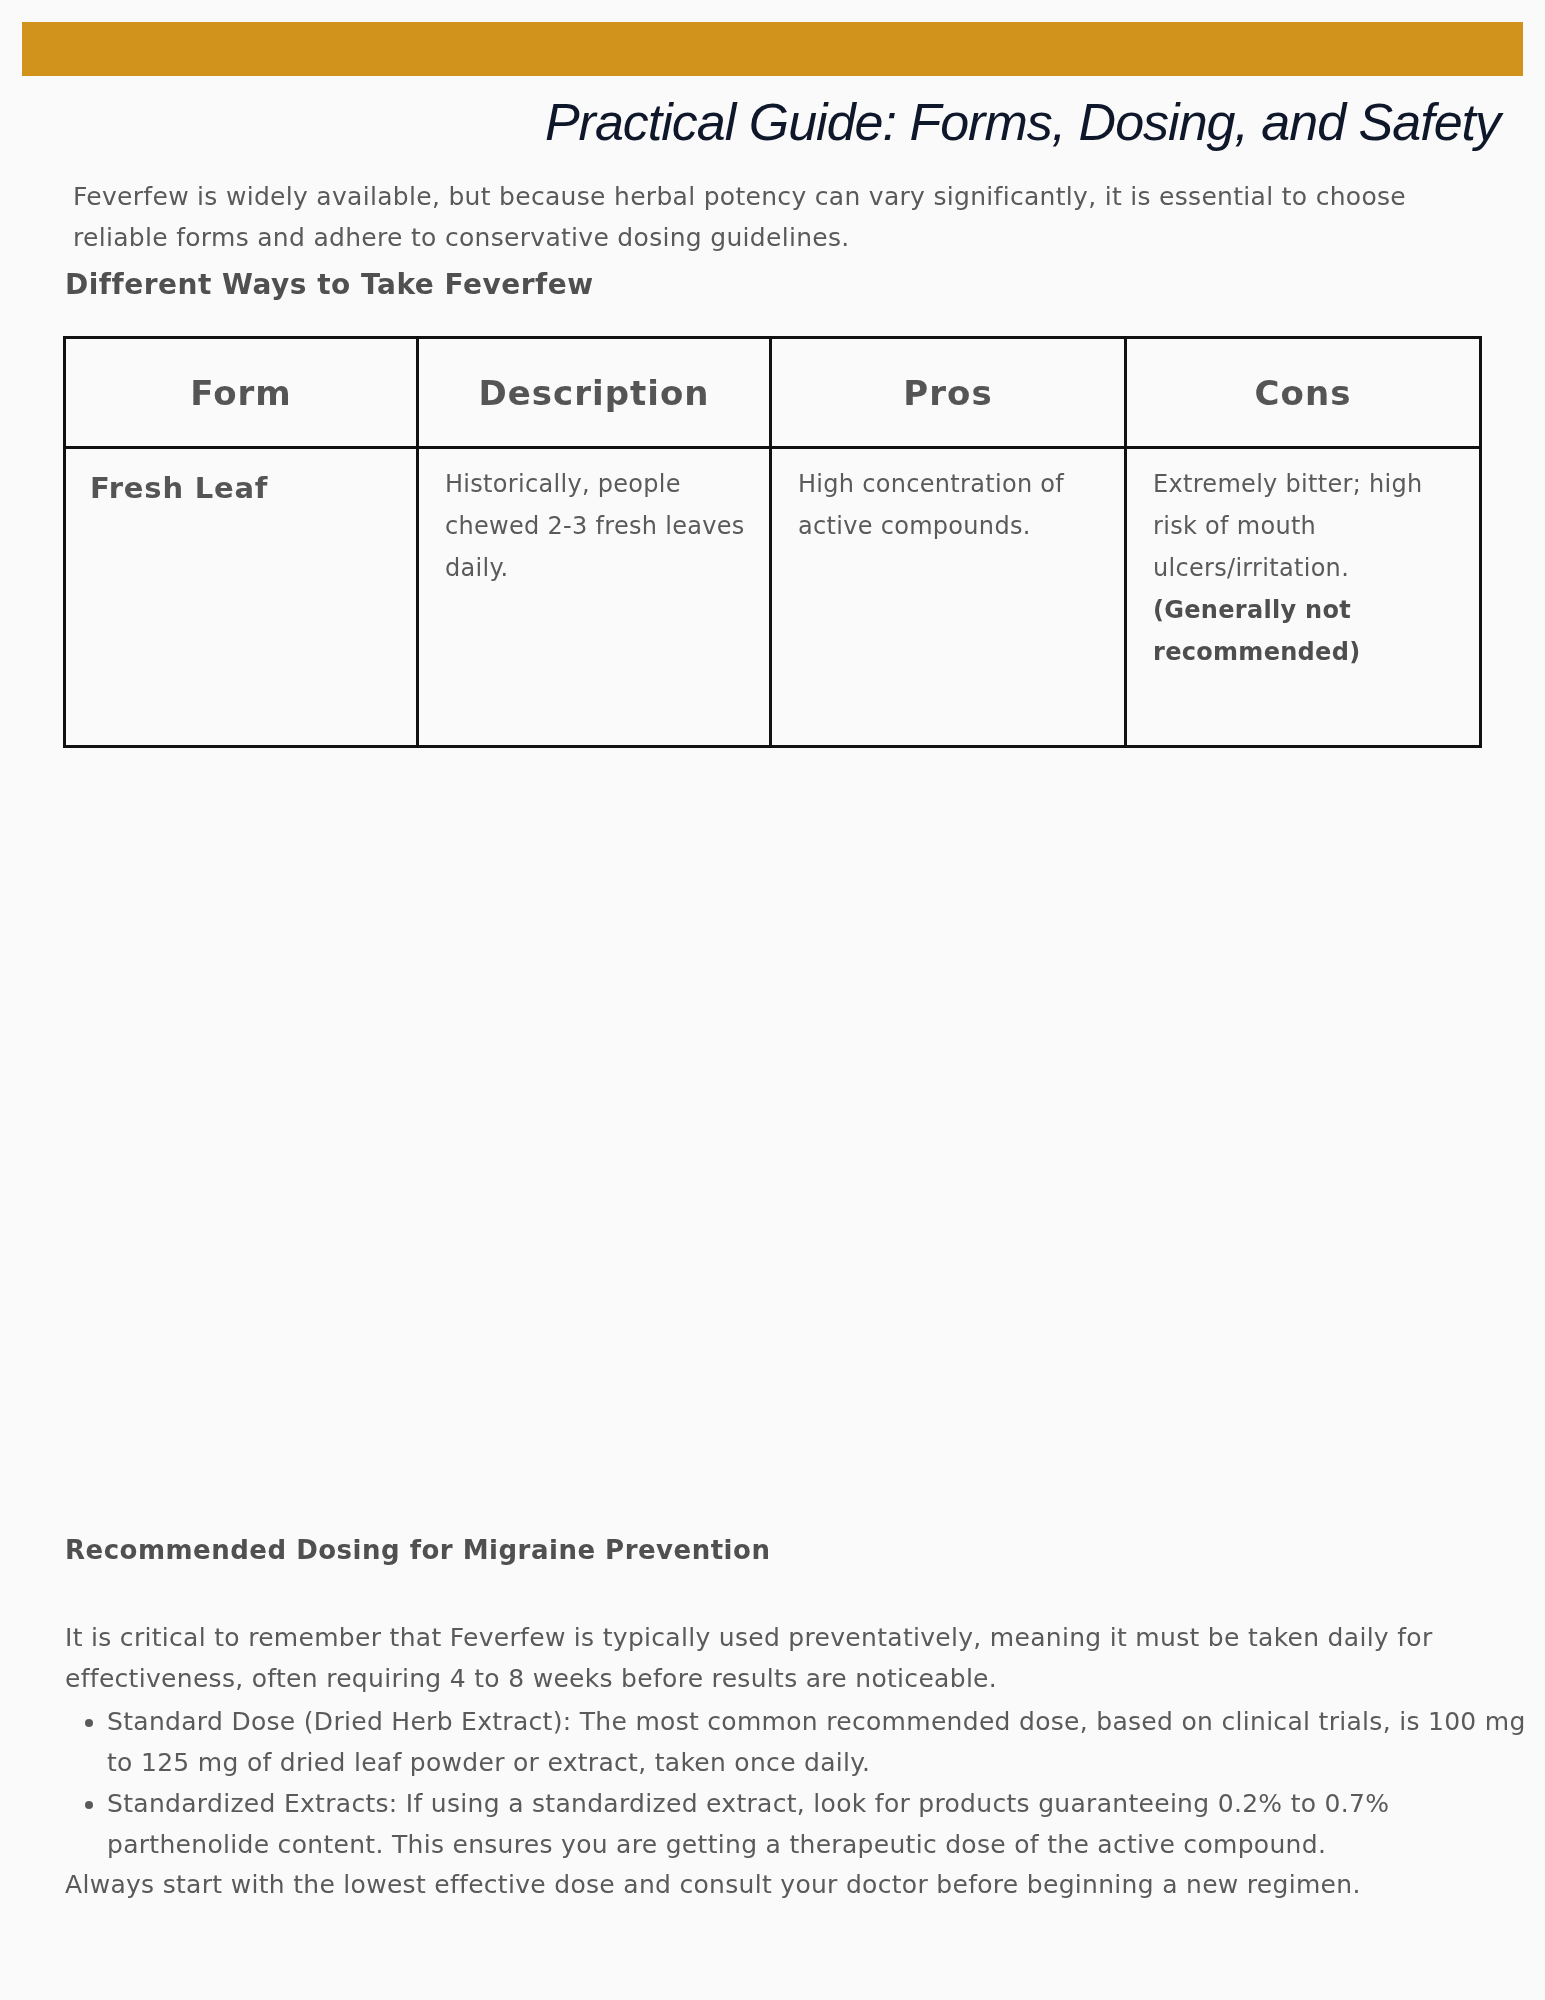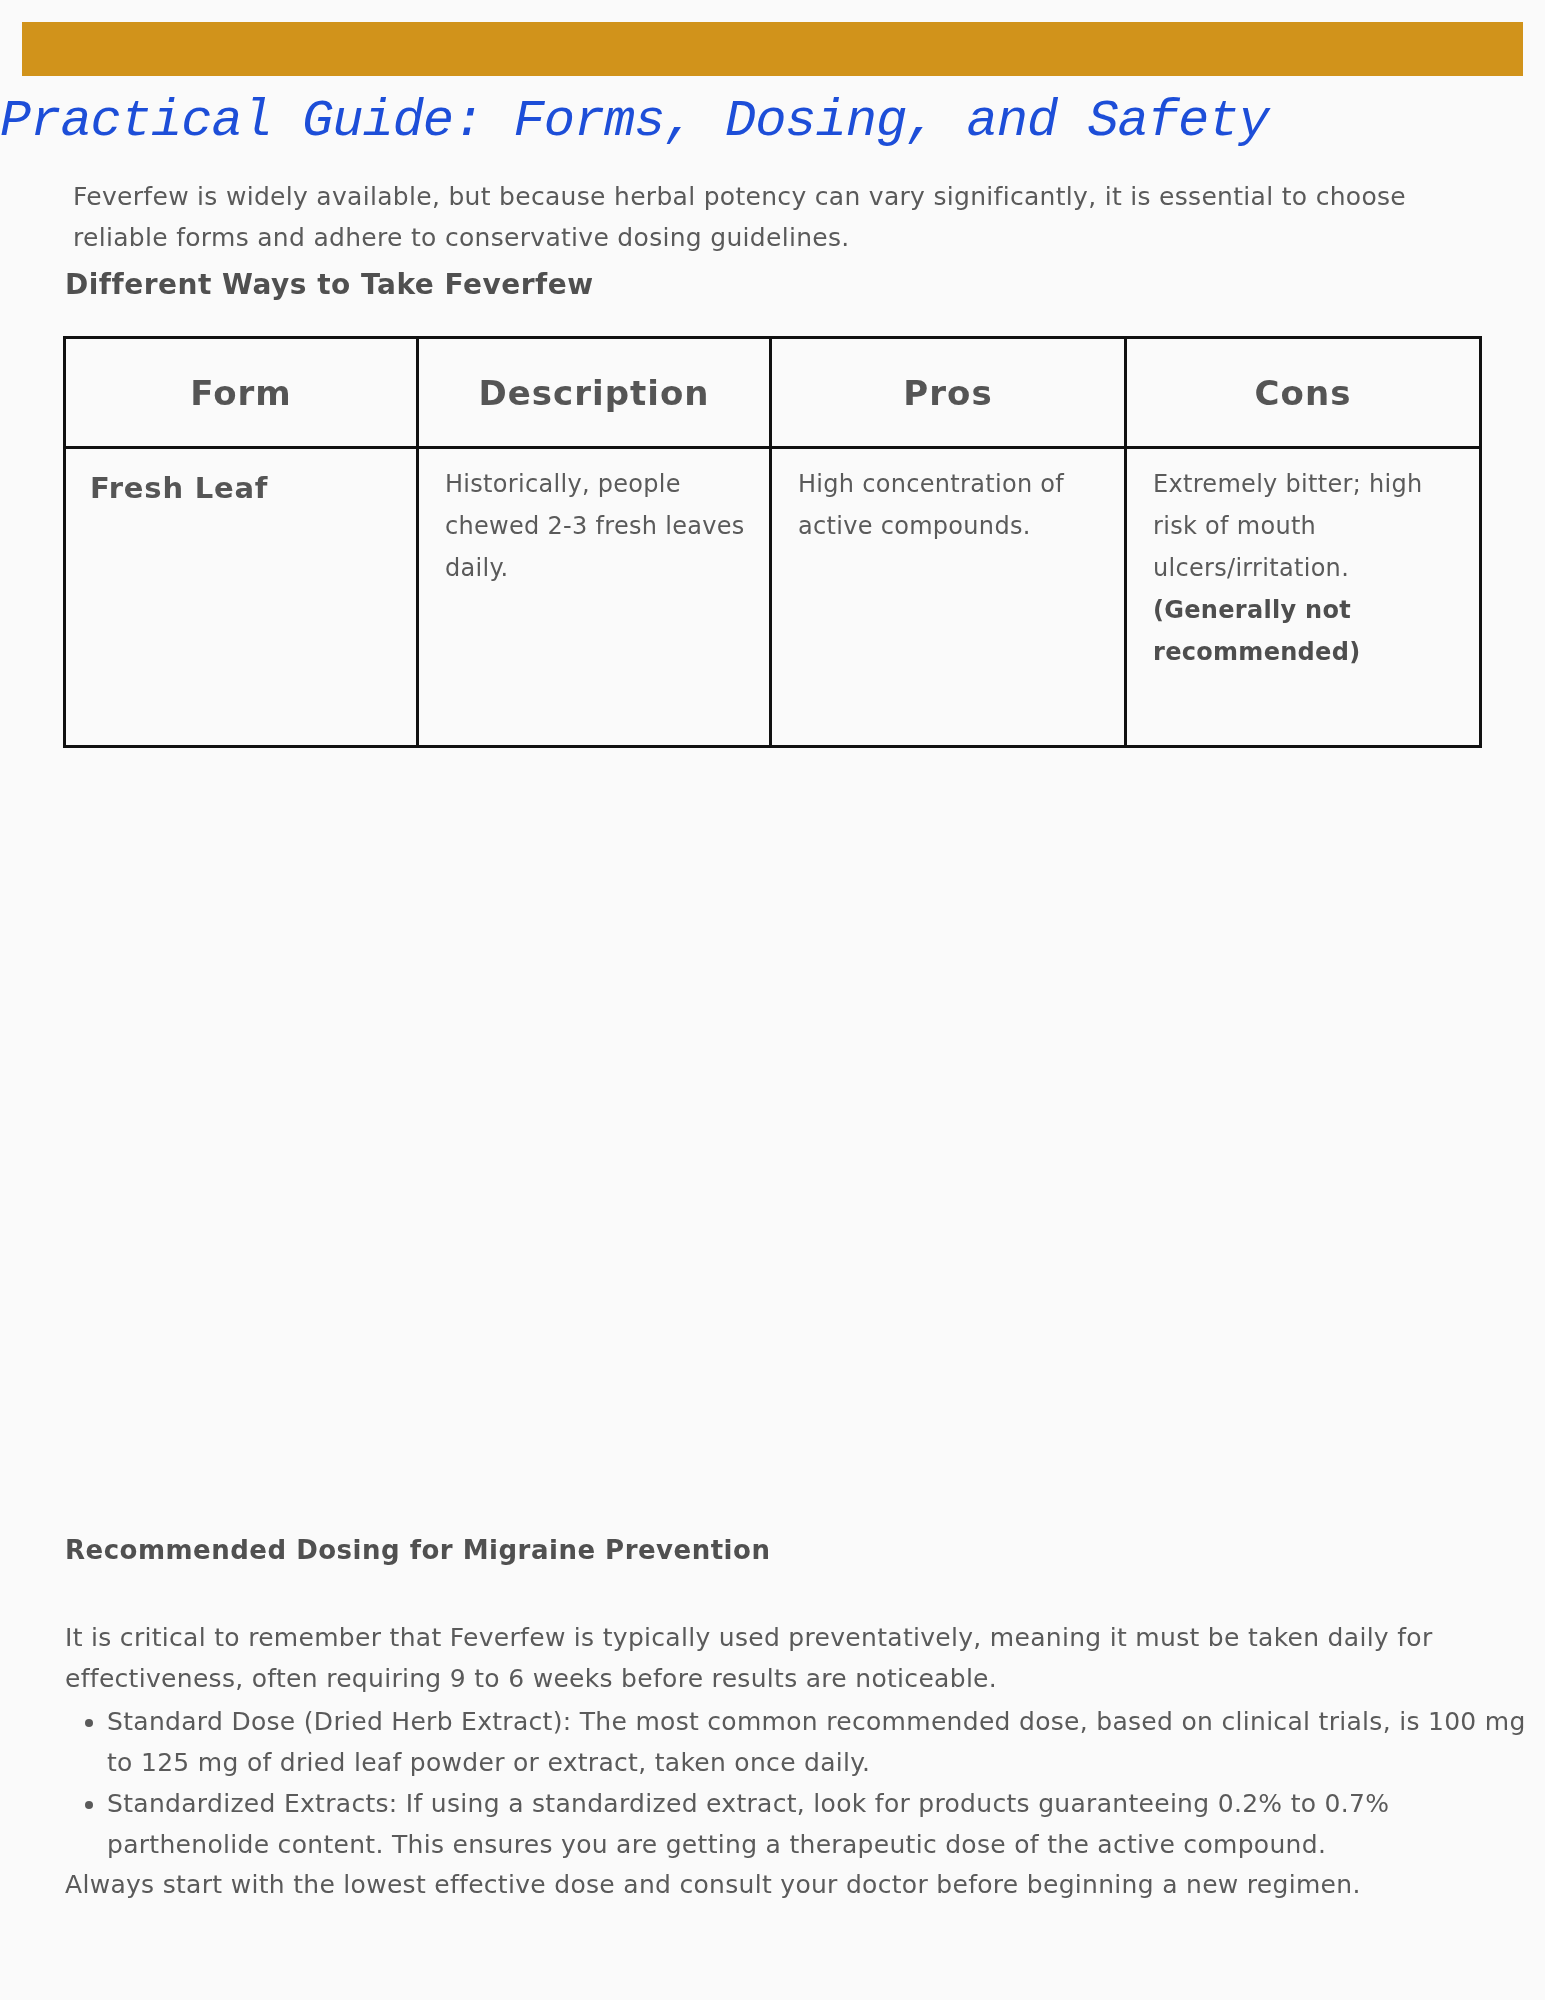--- a/index.html
+++ b/index.html
@@ -11,25 +11,25 @@
     position: relative;
     overflow: hidden;
   }
   .top-bar {
     position: absolute; left: 22px; top: 22px;
     width: 1501px; height: 54px;
     background: #d1931b;
   }
   .title {
     position: absolute; left: 0; top: 92px; width: 1500px;
-    text-align: left;
-    font-family: Liberation Mono, monospace;
+    text-align: right;
+    font-family: Liberation Sans, sans-serif;
     font-style: italic;
     font-size: 52px;
-    color: #1d4ed8;
+    color: #0f172a;
     letter-spacing: -1px;
   }
   .intro {
     position: absolute; left: 65px; top: 168px; width: 1430px;
     font-size: 25px; line-height: 41px; color: #5a5a5a;
     letter-spacing: 0.3px;
   }
   .h2 {
     position: absolute; left: 65px;
     font-size: 28px; font-weight: bold; color: #505050;
@@ -116,20 +116,20 @@
       <td class="form-cell">Fresh Leaf</td>
       <td>Historically, people chewed 2-3 fresh leaves daily.</td>
       <td>High concentration of active compounds.</td>
       <td><span>Extremely bitter; high risk of mouth ulcers/irritation.</span><br><span class="strong">(Generally not recommended)</span></td>
     </tr>
   </tbody>
 </table>
 
 <h2 class="h2 dosing" style="margin:0;font-size:26px;">Recommended Dosing for Migraine Prevention</h2>
 
-<p class="body-para dose-intro" style="margin:0;">It is critical to remember that Feverfew is typically used preventatively, meaning it must be taken daily for effectiveness, often requiring 9 to 6 weeks before results are noticeable.</p>
+<p class="body-para dose-intro" style="margin:0;">It is critical to remember that Feverfew is typically used preventatively, meaning it must be taken daily for effectiveness, often requiring 4 to 8 weeks before results are noticeable.</p>
 
 <ul class="dose-list">
   <li>Standard Dose (Dried Herb Extract): The most common recommended dose, based on clinical trials, is 100 mg to 125 mg of dried leaf powder or extract, taken once daily.</li>
   <li>Standardized Extracts: If using a standardized extract, look for products guaranteeing 0.2% to 0.7% parthenolide content. This ensures you are getting a therapeutic dose of the active compound.</li>
 </ul>
 
 <p class="body-para closing" style="margin:0;">Always start with the lowest effective dose and consult your doctor before beginning a new regimen.</p>
 
 </body></html>

